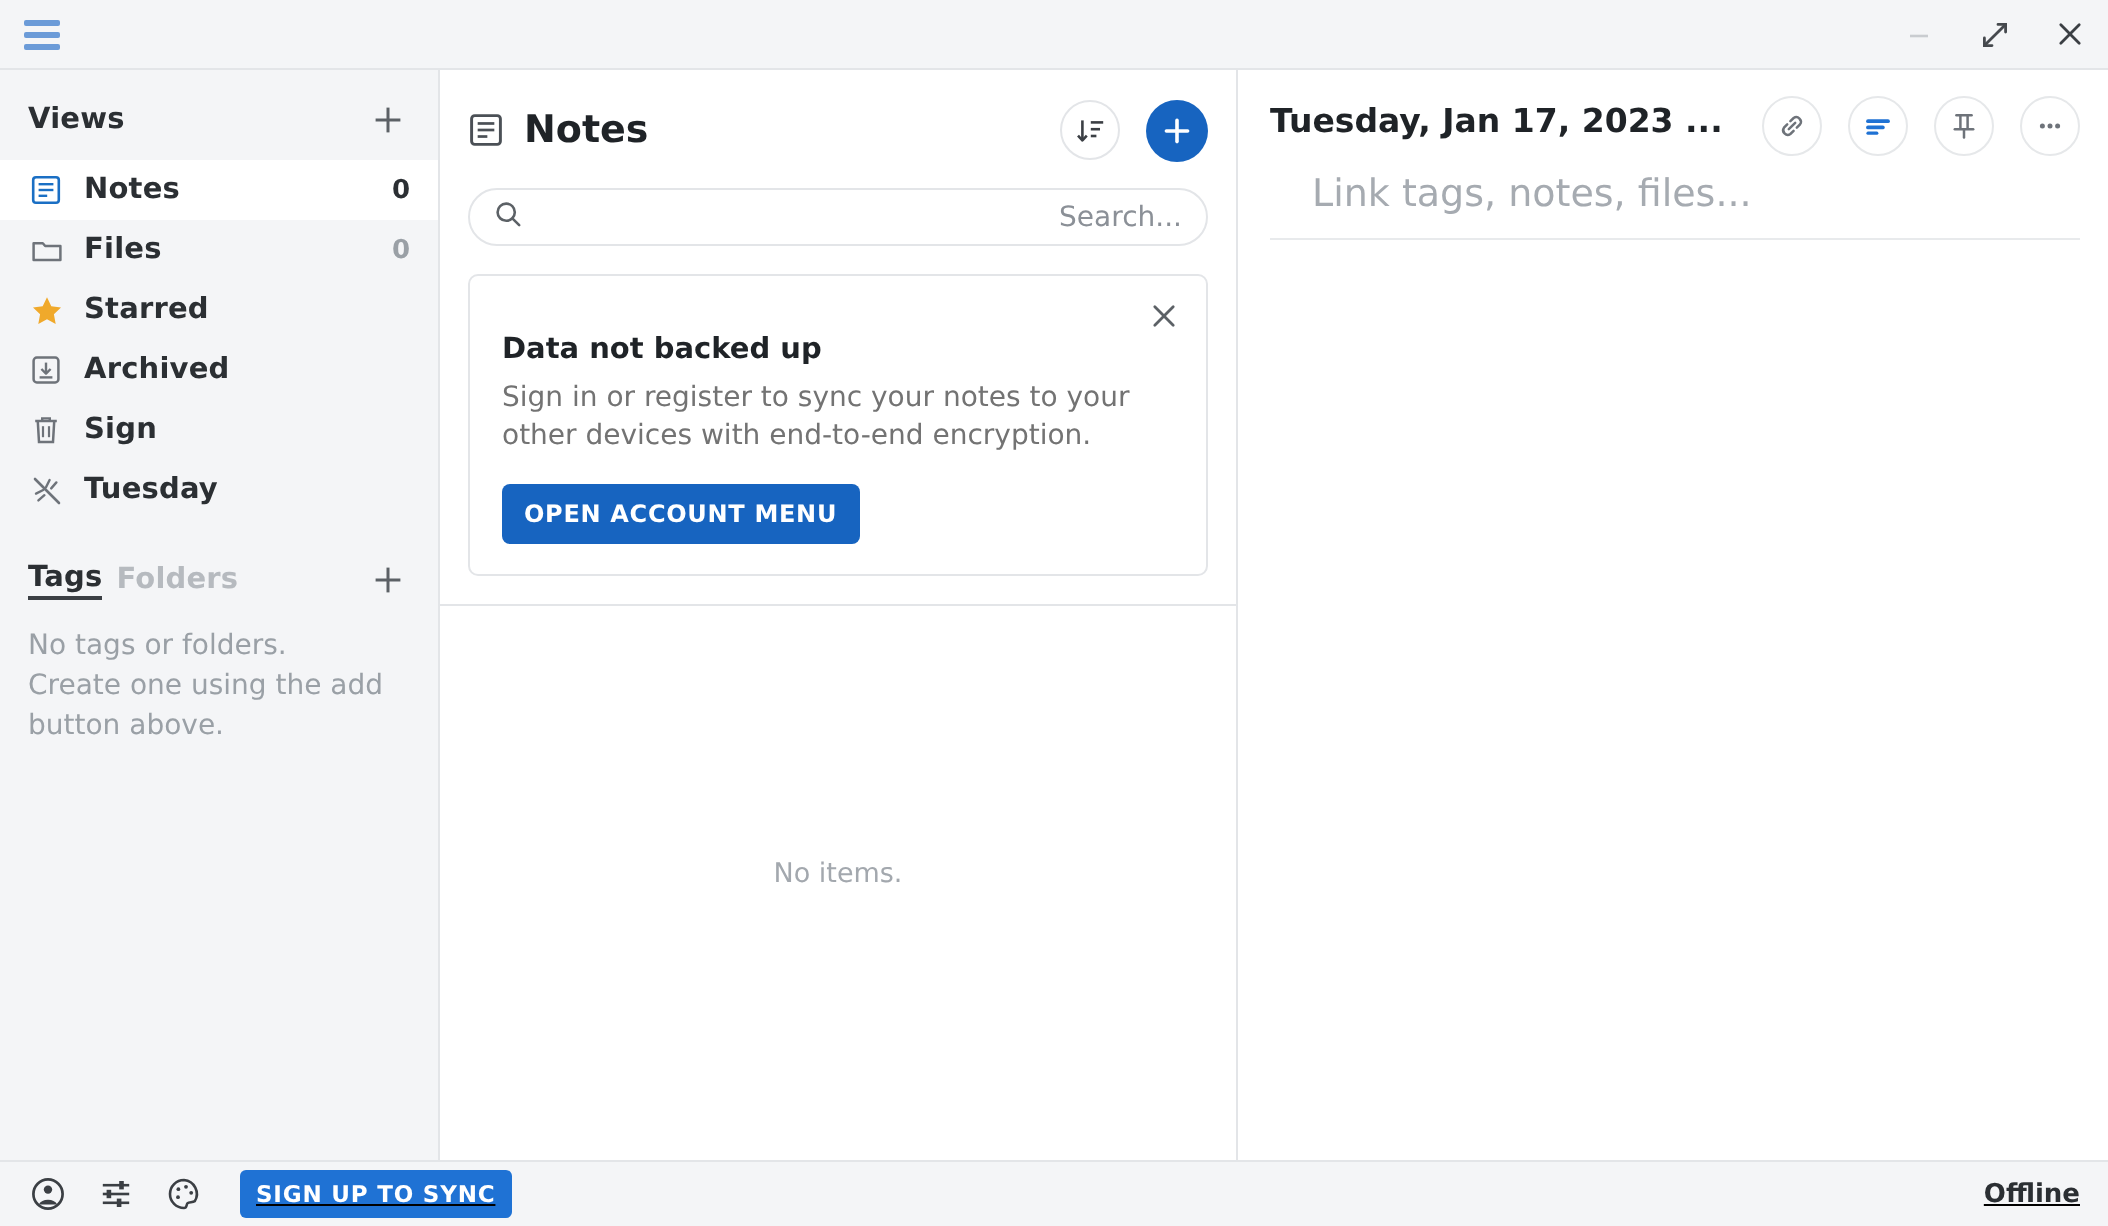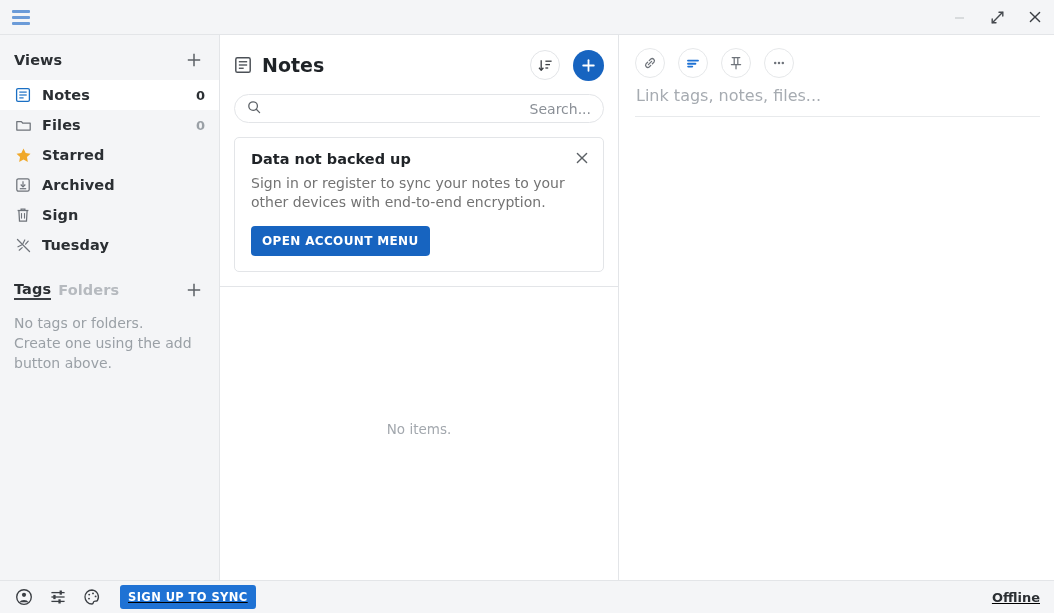--- a/index.html
+++ b/index.html
@@ -89,21 +89,21 @@
     border:none; outline:none; font-size:14px; color:#2b2f33; flex:1;
     background:transparent; font-family: inherit; text-align: right;
   }
   .search-input::placeholder { color:#8b9097; }
 
   .banner-wrap { padding: 14px 14px 0 14px; }
   .banner {
     border:1px solid #e3e5e8; border-radius: 5px; background:#fff;
     padding: 13px 15px 15px 16px; position:relative;
   }
-  .banner-title { font-size: 14.5px; font-weight:bold; color:#1f2327; }
+  .banner-title { font-size: 14.5px; font-weight:bold; color:#1f2327;margin-top:16px; }
   .banner-text { font-size: 14px; color:#737373; line-height: 19px; margin-top: 7px; max-width: 325px; }
   .banner-close {
     position:absolute; top: 11px; right: 12px; width:18px; height:18px;
     display:flex; align-items:center; justify-content:center; cursor:pointer;
   }
   .banner-btn {
     margin-top: 14px; background:#1764c0; color:#ffffff; border:none; border-radius:4px;
     font-size: 12px; font-weight:bold; letter-spacing:0.35px;
     padding: 8px 11px; cursor:pointer; font-family:inherit;
   }
@@ -117,21 +117,21 @@
   .editor-head-row { display:flex; align-items:flex-start; }
   .editor-title {
     font-size: 16.5px; font-weight:bold; color:#1f2327; white-space:nowrap;
     overflow:hidden; text-overflow:ellipsis; flex:1; padding-top:4px;
   }
   .editor-actions { display:flex; align-items:center; gap: 13px; padding-top:1px; }
   .act-btn {
     width: 30px; height:30px; border-radius:50%; border:1px solid #e6e8ea; background:#fff;
     display:flex; align-items:center; justify-content:center; cursor:pointer;
   }
-  .editor-sub { font-size: 16px; color:#a6abb1; padding: 8px 0 0 1px; }
+  .editor-sub { font-size: 19px; color:#a6abb1; padding: 8px 0 0 1px; margin-left: 20px; }
   .editor-divider { height:1px; background:#e8eaec; margin-top: 11px; }
   .editor-area { flex:1; background:#fff; }
 
   
   .statusbar {
     height: 33px; min-height:33px; background:#f4f5f7;
     border-top:1px solid #e3e5e8;
     display:flex; align-items:center; justify-content:space-between;
     padding: 0 14px 0 14px;
     text-decoration: underline;
@@ -344,20 +344,21 @@
       <div class="list-divider"></div>
 
       <div class="notes-body">
         <span class="no-items">No items.</span>
       </div>
     </div>
 
     <div class="editor-col">
       <div class="editor-head">
         <div class="editor-head-row">
+          <span class="editor-title">Tuesday, Jan 17, 2023 ...</span>
           <div class="editor-actions">
             <div class="act-btn">
               <svg width="16" height="16" viewBox="0 0 16 16">
                 <path d="M6.4 9.6 L9.6 6.4" stroke="#6e737a" stroke-width="1.25" stroke-linecap="round"></path>
                 <path d="M5.6 7.2 L4.0 8.8 A2.3 2.3 0 0 0 7.2 12.0 L8.8 10.4" fill="none" stroke="#6e737a" stroke-width="1.25" stroke-linecap="round"></path>
                 <path d="M10.4 8.8 L12.0 7.2 A2.3 2.3 0 0 0 8.8 4.0 L7.2 5.6" fill="none" stroke="#6e737a" stroke-width="1.25" stroke-linecap="round"></path>
               </svg>
             </div>
             <div class="act-btn">
               <svg width="16" height="16" viewBox="0 0 16 16">

